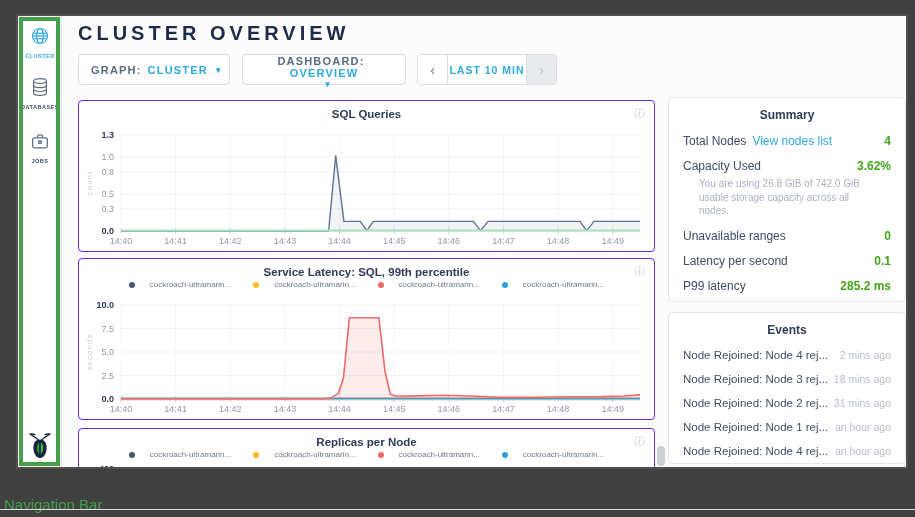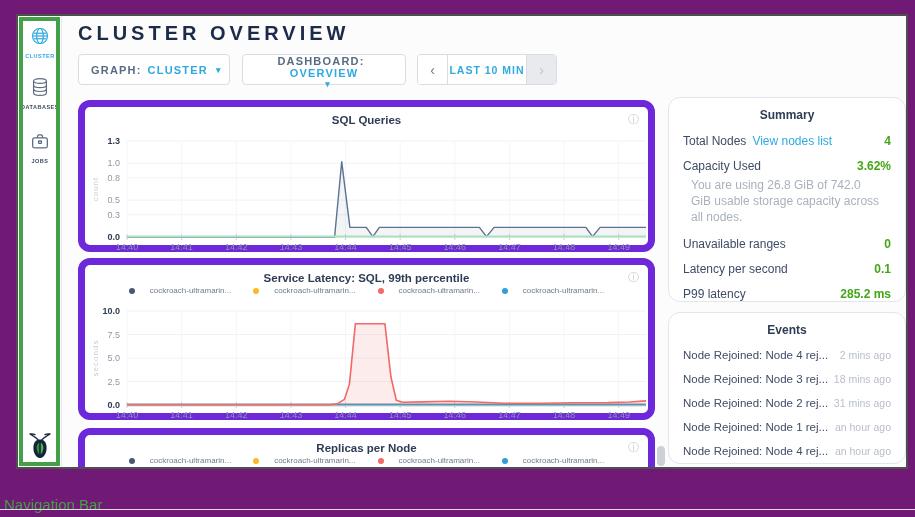--- a/index.html
+++ b/index.html
@@ -1,18 +1,18 @@
 <!DOCTYPE html>
 <html><head>
 <meta charset="utf-8">
 <style>
   * { margin:0; padding:0; box-sizing:border-box; }
   html,body { width:915px; height:517px; background:#ffffff;
     font-family:"Liberation Sans", sans-serif; overflow:hidden; }
-  .page { position:relative; width:915px; height:517px; background:#701a75; }
+  .page { position:relative; width:915px; height:517px; background:#404040; }
 
   
   .window { position:absolute; left:16px; top:14px; width:892px; height:455px;
     border:2px solid #4f4f4f; background:#fcfcfd; overflow:hidden; }
 
   
   .sidebar { position:absolute; left:0; top:0; width:44px; height:100%;
     background:#ffffff; border-right:1px solid #e6e9ee; }
   .nav-highlight { position:absolute; left:1px; top:1px; width:41px;
     height:calc(100% - 2px); border:4px solid #43a047; pointer-events:none; z-index:5; }
@@ -39,50 +39,50 @@
     border:1px solid #d8dce3; border-radius:4px; overflow:hidden; background:#fff; }
   .tg-prev { width:30px; border:none; background:#fff; border-right:1px solid #d8dce3;
     color:#6b7688; font-size:14px; cursor:pointer; }
   .tg-label { width:78px; display:flex; align-items:center; justify-content:center;
     color:#2fa9e0; font-size:10.5px; font-weight:bold; letter-spacing:1px; cursor:pointer; }
   .tg-next { width:30px; border:none; background:#e8eaee; border-left:1px solid #d8dce3;
     color:#bfc5cd; font-size:14px; }
 
   
   .chart-panel { position:absolute; left:60px; width:577px; background:#fff;
-    border:7px solid #6d28d9; border-radius:12px; }
+    border:1px solid #6d28d9; border-radius:4px; }
   .cp-0 { top:84px;  height:152px; }
   .cp-1 { top:242px; height:162px; }
   .cp-2 { top:412px; height:70px; }
   .chart-title { text-align:center; padding-top:7px; font-size:11.5px; font-weight:bold;
     color:#2e3c55; }
   .info-icon { position:absolute; top:7px; right:9px; font-size:11px; color:#c3cad4;
     cursor:pointer; line-height:1; }
   .chart-legend { display:flex; justify-content:center; gap:22px; margin-top:2px; }
   .legend-item { display:flex; align-items:center; gap:15px; font-size:8px; color:#6f7b8d;
     cursor:pointer; }
   .legend-dot { width:6px; height:6px; border-radius:50%; display:inline-block; }
   .chart-plot { position:absolute; left:4px; right:4px; bottom:2px; }
   .cp-0 .chart-plot { top:24px; }
   .cp-1 .chart-plot { top:40px; }
   .cp-2 .chart-plot { top:34px; height:34px; bottom:auto; }
   svg text { font-family:"Liberation Sans", sans-serif; }
 
   
   .panel { position:absolute; left:650px; width:238px; background:#fff;
-    border:1px solid #e3e6eb; border-radius:12px; padding:10px 14px; overflow:hidden; }
+    border:1px solid #e3e6eb; border-radius:5px; padding:10px 14px; overflow:hidden; }
   .panel-summary { top:81px; height:205px; }
   .panel-events  { top:296px; height:152px; }
   .panel-title { text-align:center; font-size:12px; font-weight:bold; color:#2e3c55;
     margin-bottom:12px; }
   .sum-row { display:flex; justify-content:space-between; align-items:baseline;
     margin-bottom:11px; font-size:12px; color:#3e4c66; }
   .sum-value { color:#43a617; font-weight:bold; white-space:nowrap; }
   .sum-link { color:#2fa9e0; cursor:pointer; margin-left:6px;text-align:center; }
-  .sum-note { font-size:12px; line-height:1.35; color:#a9b1bd; margin:-7px 8px 11px; }
+  .sum-note { font-size:10px; line-height:1.35; color:#a9b1bd; margin:-7px 16px 11px; }
   .evt-row { display:flex; justify-content:space-between; align-items:baseline;
     margin-bottom:12px; cursor:pointer; }
   .evt-text { font-size:11.5px; color:#3e4c66; white-space:nowrap; }
   .evt-time { font-size:10.5px; color:#b8bec9; white-space:nowrap; }
 
   .scroll-thumb { position:absolute; left:639px; top:430px; width:8px; height:20px;
     background:#cdd1d7; border-radius:4px; }
 
   
   .caption { position:absolute; left:4px; top:483px; font-size:15px; color:#43a047; }

